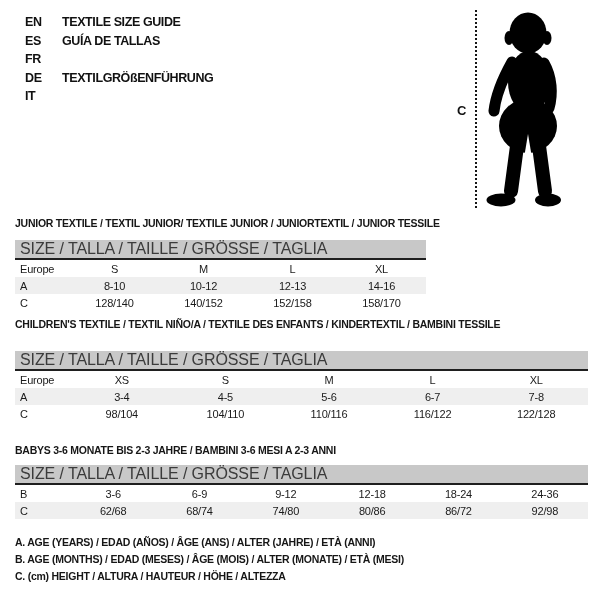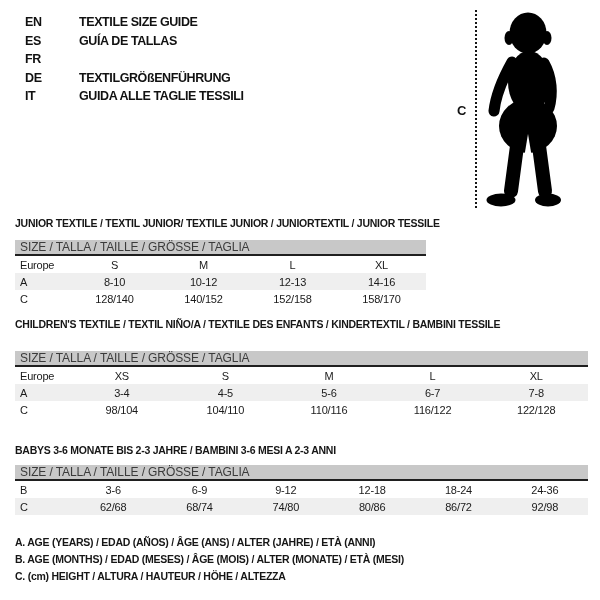--- a/index.html
+++ b/index.html
@@ -3,36 +3,36 @@
 <meta charset="utf-8">
 <style>
   html,body{margin:0;padding:0;background:#fff;}
   .canvas{
     position:relative;width:600px;height:600px;background:#ffffff;overflow:hidden;
     font-family:"Liberation Sans",sans-serif;color:#111;
   }
   
   .lang-list{position:absolute;left:25px;top:13px;}
   .lang-row{display:flex;height:18.5px;align-items:center;font-weight:bold;
-    font-size:12.5px;letter-spacing:-0.4px;white-space:nowrap;gap:17px;}
+    font-size:12.5px;letter-spacing:-0.4px;white-space:nowrap;}
   .lang-code{width:37px;flex:0 0 37px;}
   
   .measure-line{position:absolute;left:475px;top:10px;height:198px;width:0;
     border-left:2.5px dotted #151515;}
   .measure-label{position:absolute;left:457px;top:103px;font-weight:bold;font-size:13px;}
   .baby-svg{position:absolute;left:484px;top:10px;}
   
   .section-title,.footnote{position:absolute;left:15px;font-weight:bold;
     font-size:10.5px;letter-spacing:-0.25px;line-height:13px;white-space:nowrap;color:#161616;}
   .footnote{line-height:17px;}
   
   .size-table{position:absolute;left:15px;border-collapse:collapse;table-layout:fixed;
     font-size:11px;letter-spacing:-0.2px;color:#1a1a1a;}
   .size-table th{
-    height:14px;background:#c8c8c8;color:#3b3b3b;font-weight:normal;font-size:12px;
+    height:14px;background:#c8c8c8;color:#3b3b3b;font-weight:normal;font-size:16px;
     text-align:left;padding:0 0 0 5px;border-bottom:2px solid #1f1f1f;letter-spacing:-0.1px;}
   .size-table td{height:17px;text-align:center;padding:0;overflow:hidden;margin-top:16px;}
   .size-table td.lbl{text-align:left;padding-left:5px;}
   .size-table tr.alt{background:#efefef;}
 </style>
 </head>
 <body>
 
 <div class="canvas">
 
@@ -47,21 +47,20 @@
     </div>
     <div class="lang-row">
       <span class="lang-code">FR</span>
     </div>
     <div class="lang-row">
       <span class="lang-code">DE</span>
       <span class="lang-label">TEXTILGRÖßENFÜHRUNG</span>
     </div>
     <div class="lang-row">
       <span class="lang-code">IT</span>
-      <span class="lang-label">GUIDA ALLE TAGLIE TESSILI</span>
     </div>
   </div>
 
   <div class="measure-line"></div>
   <span class="measure-label">C</span>
   <svg class="baby-svg" width="82" height="198" viewBox="0 0 82 198" xmlns="http://www.w3.org/2000/svg">
     <g fill="#000">
       <ellipse cx="45" cy="72" rx="21" ry="31"></ellipse>
       <path d="M28 52 C 19 68, 12 84, 10 101" stroke="#000" stroke-width="11" stroke-linecap="round" fill="none"></path>
       <path d="M60 53 C 68 67, 69 84, 65 98" stroke="#000" stroke-width="11" stroke-linecap="round" fill="none"></path>

